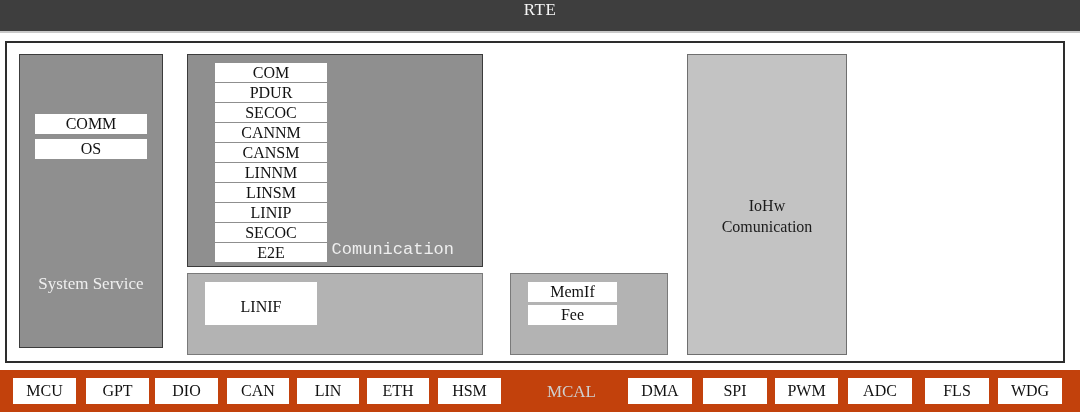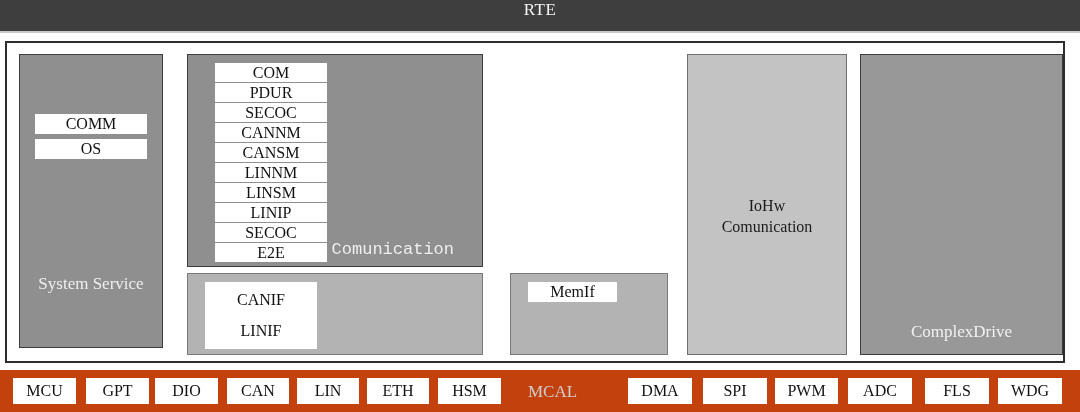--- a/index.html
+++ b/index.html
@@ -72,21 +72,21 @@
   .cdd-label { left: 0; right: 0; bottom: 12px; top: auto; color: #f2f2f2; }
 
   
   .mcal-bar {
     position: absolute; left: 0; top: 370px; width: 1080px; height: 42px;
     background: #c2410c;
   }
   .mcal-bar .chip { position: absolute; top: 8px; height: 26px; font-size: 16px; }
   .mcal-label {
     position: absolute; left: 528px; width: 68px; top: 12px;
-    color: #cfcfcf; font-size: 17px; text-align: left;
+    color: #cfcfcf; font-size: 17px; text-align: right;
   }
 </style>
 </head>
 <body>
 
 <div class="stage">
 
   <div class="rte-bar">
     <span>RTE</span>
   </div>
@@ -108,38 +108,36 @@
       <div class="chip" style="top:108px">LINNM</div>
       <div class="chip" style="top:128px">LINSM</div>
       <div class="chip" style="top:148px">LINIP</div>
       <div class="chip" style="top:168px">SECOC</div>
       <div class="chip" style="top:188px">E2E</div>
       <div class="region-label comm-label">Comunication</div>
     </div>
 
     <div class="light-box comm-if-box">
       <div class="chip" style="top:8px">CANIF</div>
-      <div class="chip" style="top:39px">LINIF</div>
+      <div class="chip" style="top:15px">LINIF</div>
     </div>
 
 
     <div class="light-box mem-if-box">
       <div class="chip" style="top:8px">MemIf</div>
+      <div class="chip" style="top:31px">Fee</div>
     </div>
 
     <div class="iohw-box">
       <div class="iohw-label">
         <div>IoHw</div>
         <div>Comunication</div>
       </div>
     </div>
 
-    <div class="gray-box cdd-box">
-      <div class="region-label cdd-label">ComplexDrive</div>
-    </div>
 
   </div>
 
   <div class="mcal-bar">
     <div class="chip" style="left:13px;width:63px">MCU</div>
     <div class="chip" style="left:86px;width:63px">GPT</div>
     <div class="chip" style="left:155px;width:63px">DIO</div>
     <div class="chip" style="left:227px;width:62px">CAN</div>
     <div class="chip" style="left:297px;width:62px">LIN</div>
     <div class="chip" style="left:367px;width:62px">ETH</div>

